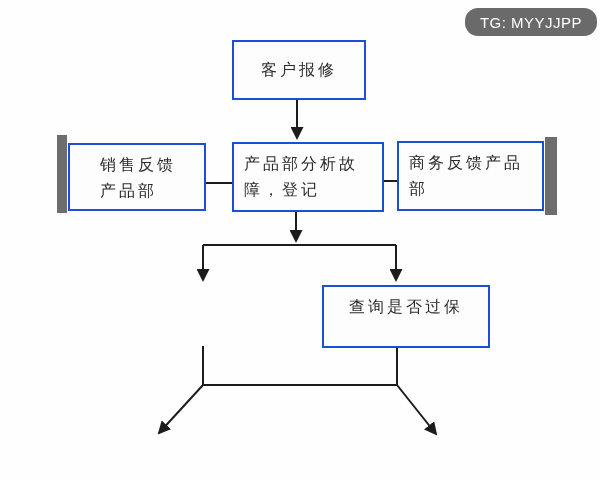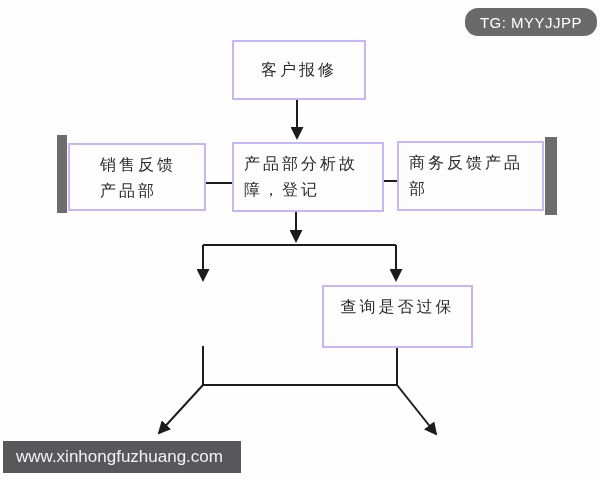--- a/index.html
+++ b/index.html
@@ -3,21 +3,21 @@
 <meta charset="utf-8">
 <style>
   html,body { margin:0; padding:0; background:#ffffff; }
   .stage {
     position:relative; width:600px; height:480px; background:#fefefe;
     overflow:hidden; font-family:"DejaVu Serif", serif;
   }
   svg.connectors { position:absolute; left:0; top:0; width:600px; height:480px; }
   .box {
     position:absolute; box-sizing:border-box;
-    border:2px solid #c4b5fd; background:#fdfdfd;
+    border:2px solid #1d4ed8; background:#fdfdfd;
     color:#2b2b2b; font-size:16px; letter-spacing:3px; line-height:1.65;
     padding:7px 10px;
   }
   .box.centered { display:flex; align-items:center; justify-content:center; padding:0; }
   .box.top-aligned-center { text-align:center; }
   .badge {
     position:absolute; box-sizing:border-box; color:#ffffff;
     font-family:"Liberation Sans", sans-serif;
     display:flex; align-items:center;
   }
@@ -75,25 +75,22 @@
 
   <div class="box" style="left:232px; top:142px; width:152px; height:70px;">
     <span>产品部分析故障，登记</span>
   </div>
 
   <div class="box" style="left:397px; top:141px; width:147px; height:70px;">
     <span>商务反馈产品部</span>
   </div>
 
 
-  <div class="box top-aligned-center" style="left:322px; top:285px; width:151px; height:63px;">
+  <div class="box top-aligned-center" style="left:322px; top:285px; width:168px; height:63px;">
     <span>查询是否过保</span>
   </div>
 
   <div class="badge tg">
     <span>TG: MYYJJPP</span>
   </div>
 
-  <div class="badge site">
-    <span>www.xinhongfuzhuang.com</span>
-  </div>
 
 </div>
 
 </body></html>

